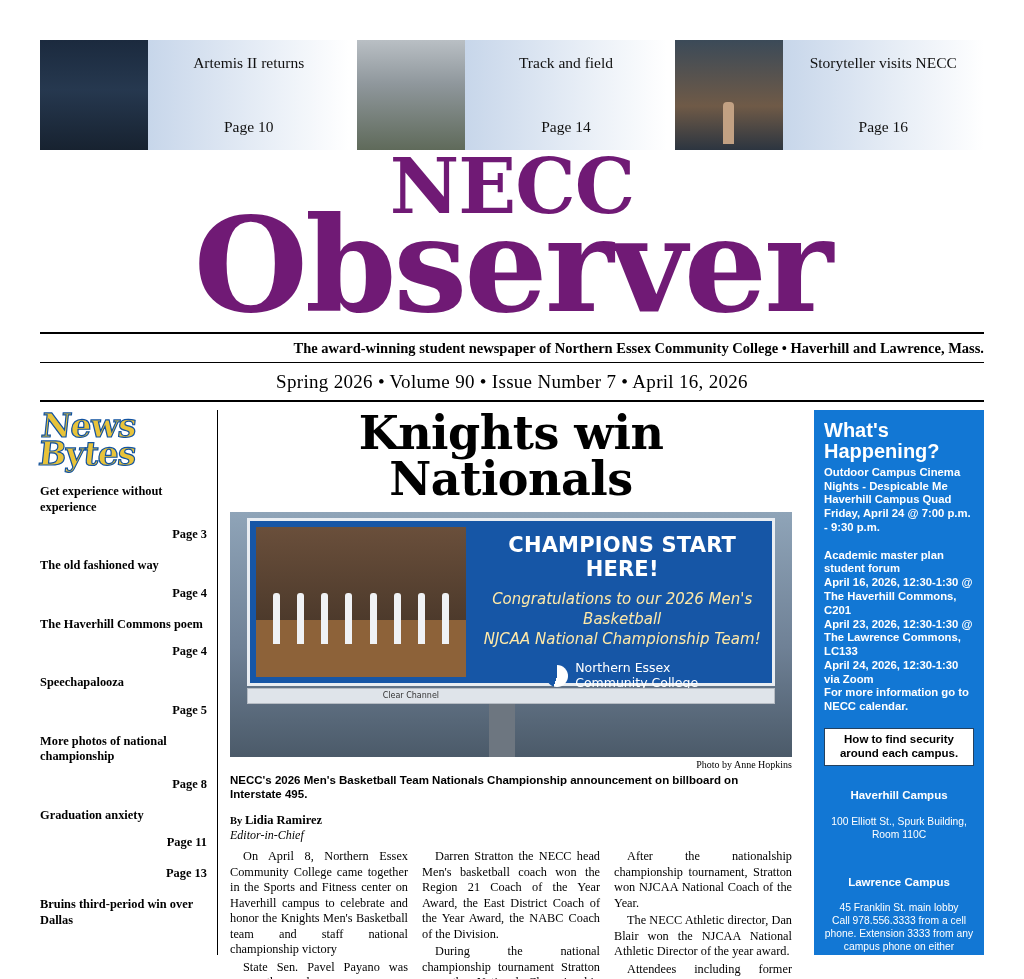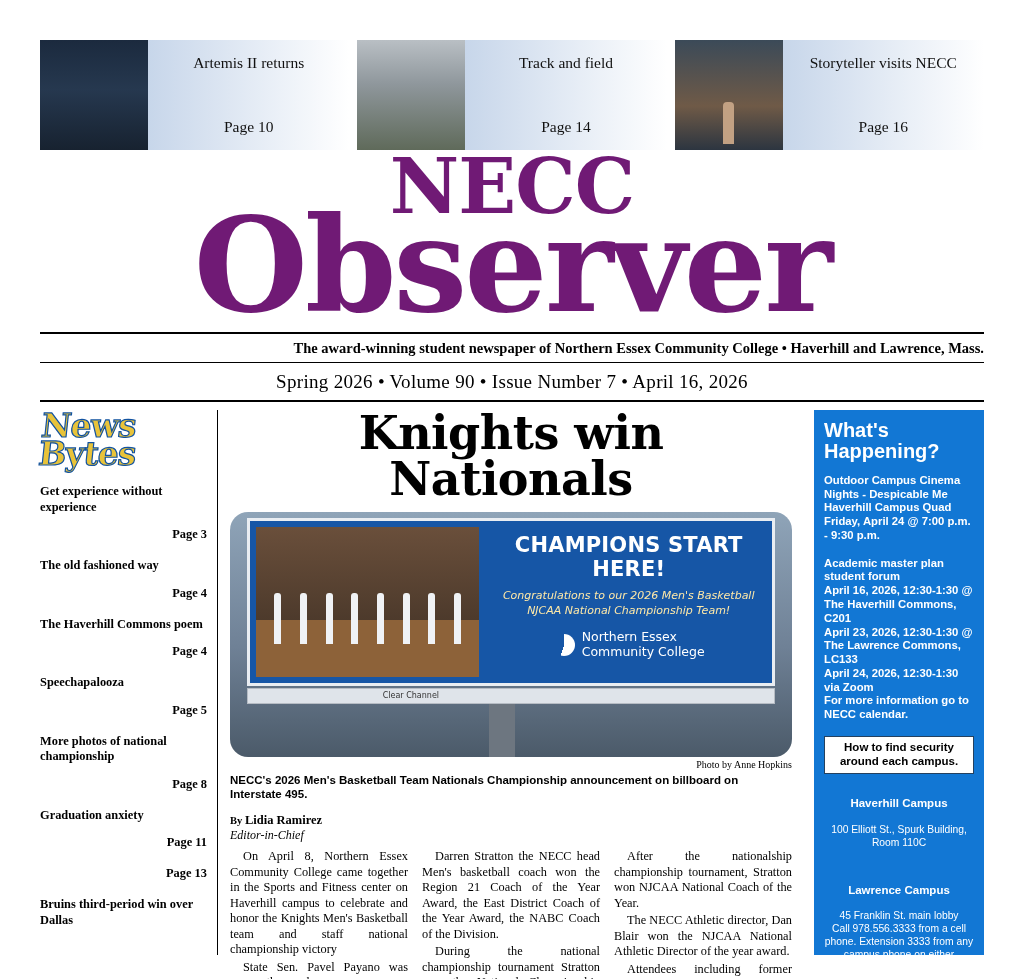--- a/index.html
+++ b/index.html
@@ -199,21 +199,20 @@
     line-height: 1;
     margin: 0 0 10px 0;
     letter-spacing: -0.5px;
   }
   .photo-box {
     width: 100%;
     height: 245px;
     background: linear-gradient(#8fa4b8 0%, #6f8196 55%, #4b5a69 100%);
     position: relative;
     overflow: hidden;
-    border-radius: 18px;
   }
   .billboard {
     position: absolute;
     left: 3%;
     top: 6px;
     width: 94%;
     height: 168px;
     background: #1656a6;
     border: 3px solid #e9edf2;
     box-sizing: border-box;
@@ -246,21 +245,21 @@
   }
   .bb-h1 {
     font-family: "DejaVu Sans", sans-serif;
     font-weight: bold;
     font-size: 21px;
     color: #ffffff;
     letter-spacing: 0.2px;
   }
   .bb-sub {
     font-family: "DejaVu Sans", sans-serif;
-    font-size: 11px;
+    font-size: 15px;
     color: #ffe9a8;
     margin-top: 8px;
     line-height: 1.35;
     font-style: italic;
   }
   .bb-logo {
     margin-top: 12px;
     display: flex;
     align-items: center;
     justify-content: center;
@@ -348,21 +347,21 @@
     color: #fff;
     padding: 10px 10px 14px 10px;
     box-sizing: border-box;
     height: 100%;
   }
   .whats-title {
     font-family: "Liberation Sans", sans-serif;
     font-weight: bold;
     font-size: 20px;
     line-height: 1.05;
-    margin-bottom: 12px;
+    margin-bottom: 4px;
   }
   .whats-item {
     font-family: "Liberation Sans", sans-serif;
     font-weight: bold;
     font-size: 11.3px;
     line-height: 1.22;
     margin-bottom: 14px;
     white-space: pre-line;
   }
   .security-btn {

